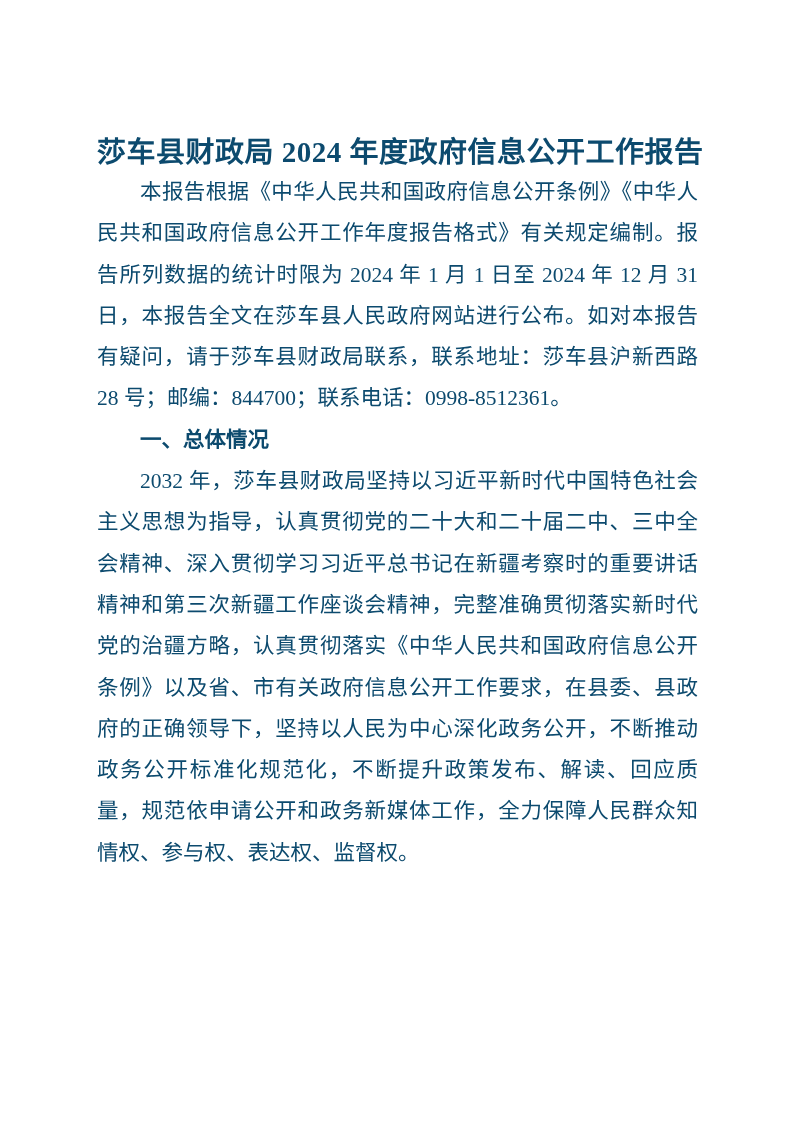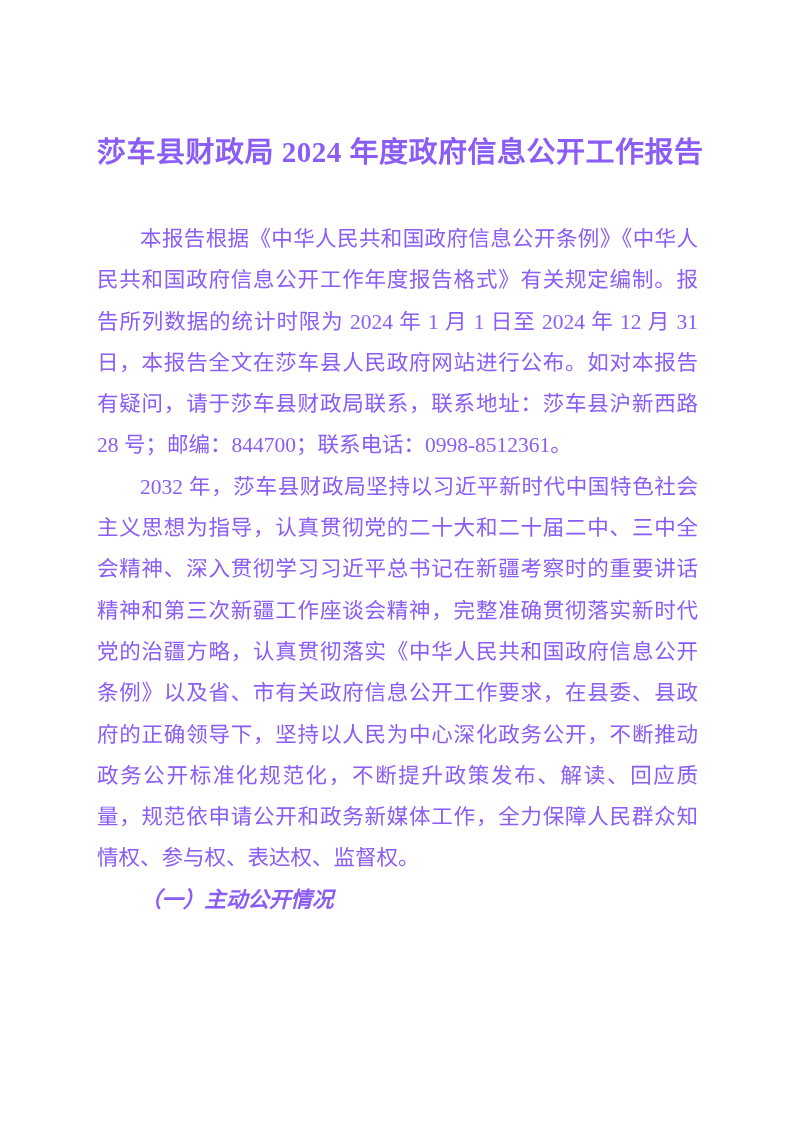--- a/index.html
+++ b/index.html
@@ -6,42 +6,41 @@
     margin: 0;
     padding: 0;
     background: #ffffff;
   }
   .page {
     position: relative;
     width: 793px;
     height: 1122px;
     margin: 0 auto;
     background: #ffffff;
-    color: #8b5cf6;
+    color: #0c4a6e;
     overflow: hidden;
     font-family: "Liberation Serif", "DejaVu Serif", serif;
   }
   .content {
     position: absolute;
     left: 97px;
     top: 0;
     width: 601px;
   }
   .doc-title {
     margin-top: 132px;
     text-align: center;
     font-size: 29px;
     line-height: 40px;
     font-weight: bold;
     font-family: "Liberation Serif", "DejaVu Serif", serif;
     letter-spacing: 0.5px;
     white-space: nowrap;
   }
   .doc-body {
-    margin-top: 47px;
     font-size: 21.5px;
     line-height: 41.3px;
     text-align: justify;
     text-justify: inter-ideograph;
   }
   .doc-body p {
     margin: 0;
     padding: 0;
     text-indent: 2em;
   }
@@ -64,21 +63,21 @@
 
 <div class="page">
   <div class="content">
 
     <div class="doc-title">莎车县财政局 2024 年度政府信息公开工作报告</div>
 
     <div class="doc-body">
 
       <p class="para-body">本报告根据《中华人民共和国政府信息公开条例》《中华人民共和国政府信息公开工作年度报告格式》有关规定编制。报告所列数据的统计时限为 2024 年 1 月 1 日至 2024 年 12 月 31 日，本报告全文在莎车县人民政府网站进行公布。如对本报告有疑问，请于莎车县财政局联系，联系地址：莎车县沪新西路 28 号；邮编：844700；联系电话：0998-8512361。</p>
 
+      <p class="heading-1">一、总体情况</p>
 
       <p class="para-body">2032 年，莎车县财政局坚持以习近平新时代中国特色社会主义思想为指导，认真贯彻党的二十大和二十届二中、三中全会精神、深入贯彻学习习近平总书记在新疆考察时的重要讲话精神和第三次新疆工作座谈会精神，完整准确贯彻落实新时代党的治疆方略，认真贯彻落实《中华人民共和国政府信息公开条例》以及省、市有关政府信息公开工作要求，在县委、县政府的正确领导下，坚持以人民为中心深化政务公开，不断推动政务公开标准化规范化，不断提升政策发布、解读、回应质量，规范依申请公开和政务新媒体工作，全力保障人民群众知情权、参与权、表达权、监督权。</p>
 
-      <p class="heading-2">（一）主动公开情况</p>
 
 
     </div>
   </div>
 </div>
 
 </body></html>

